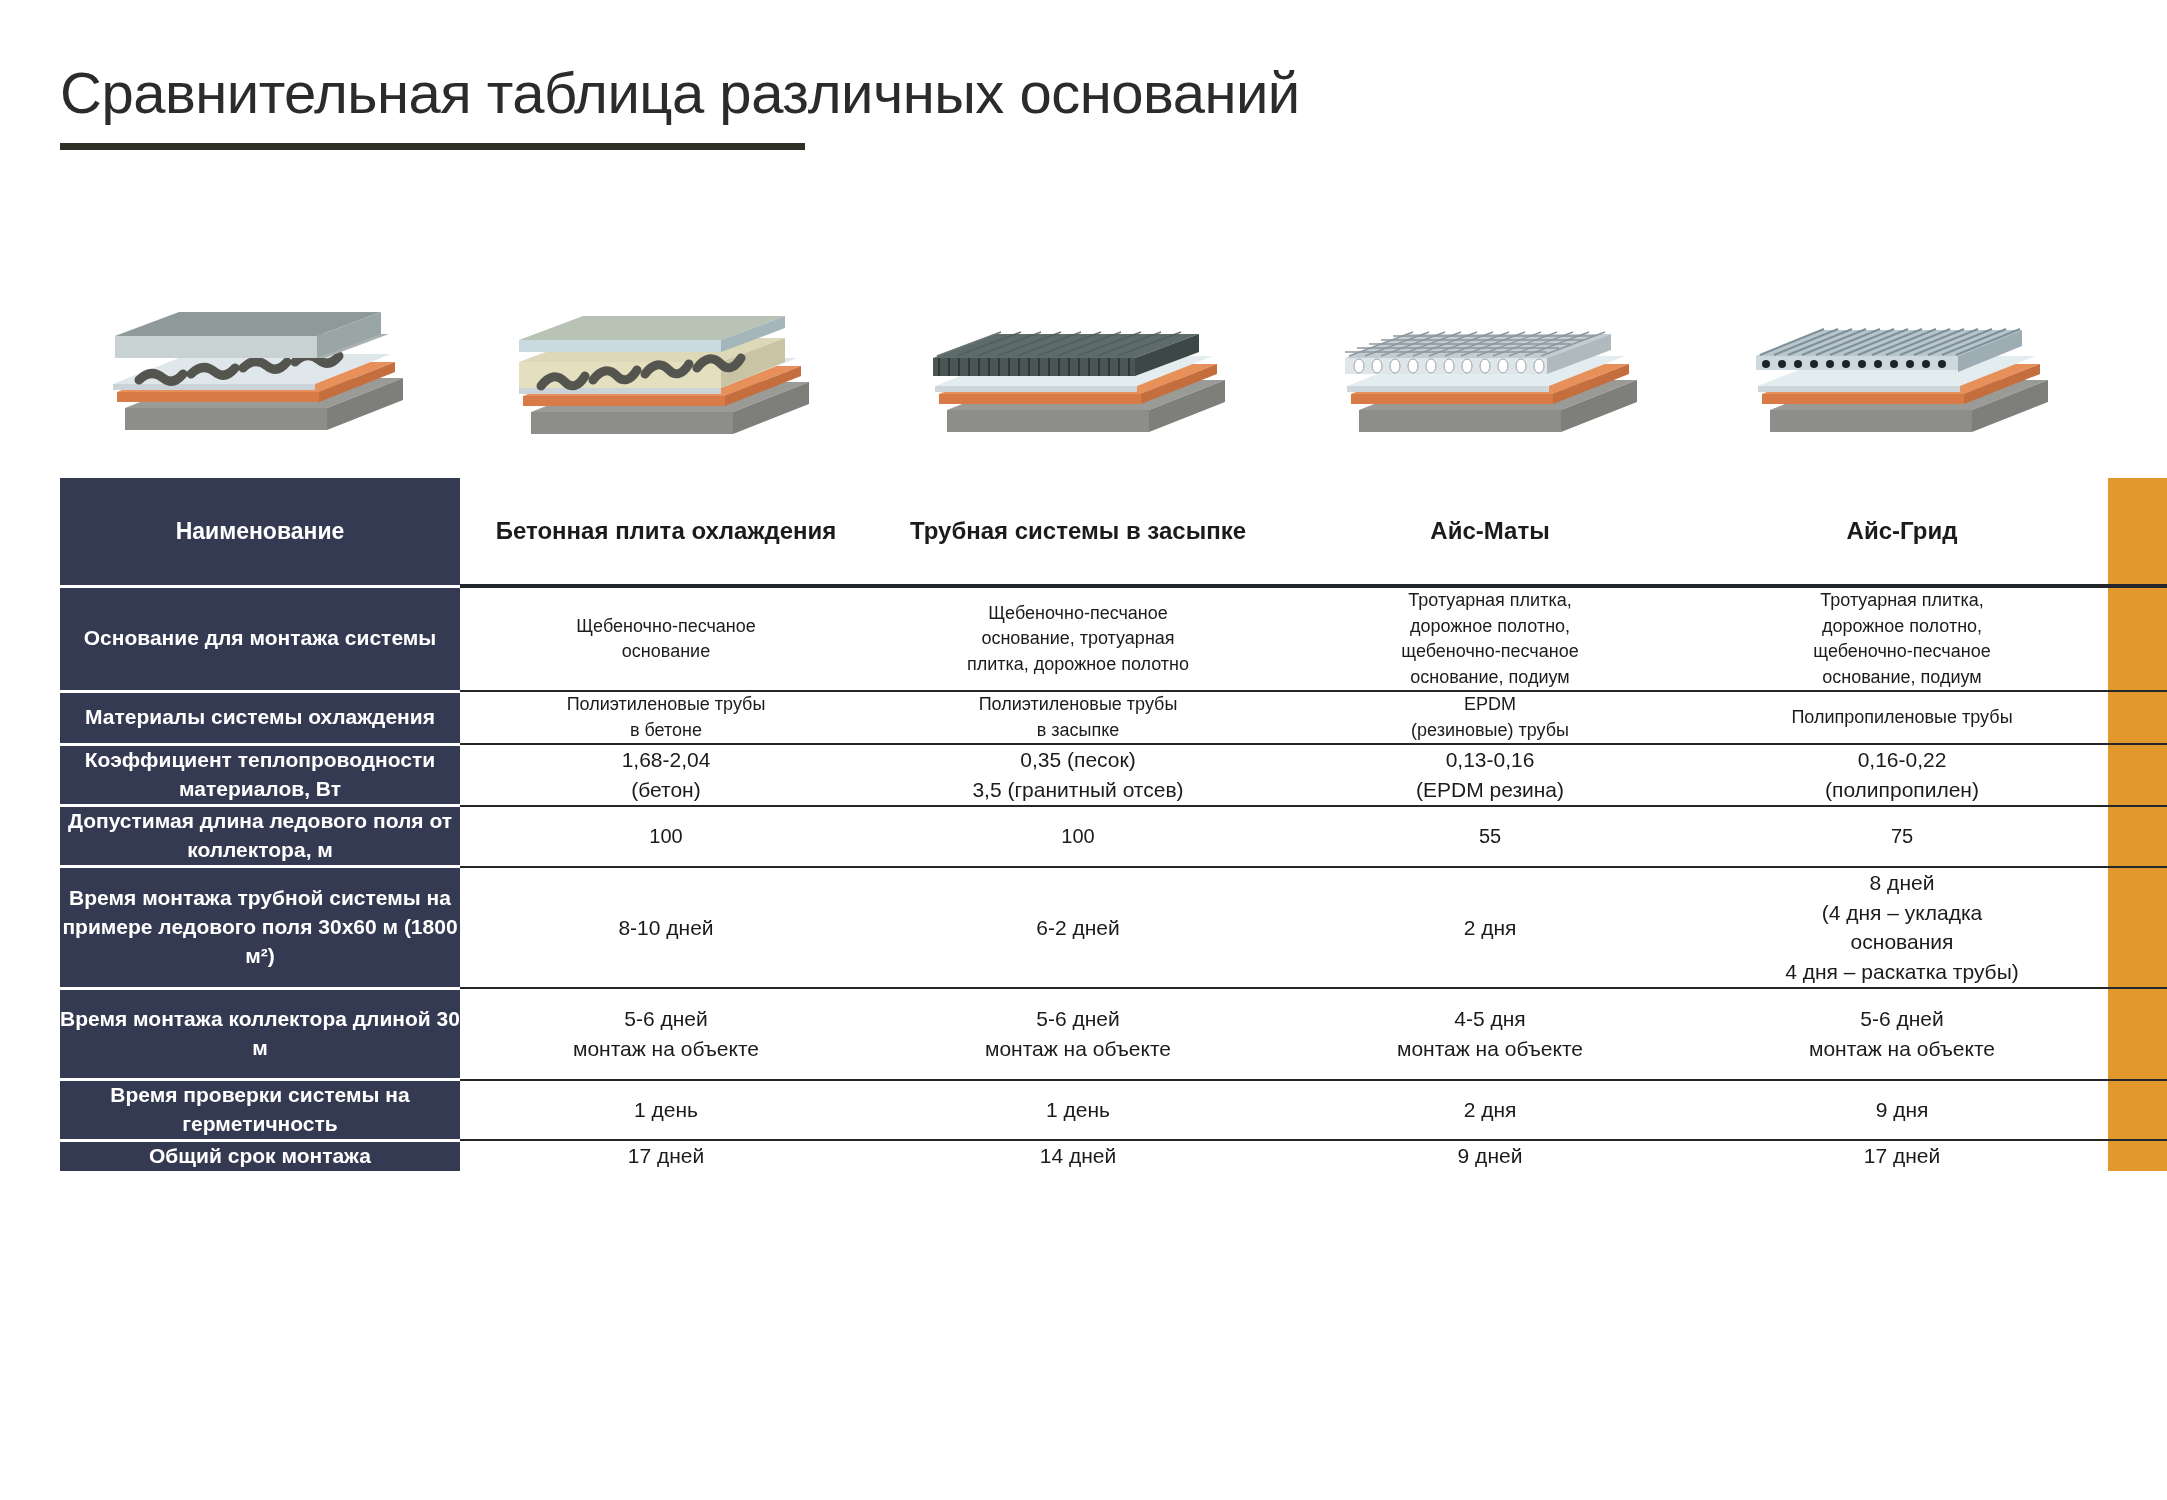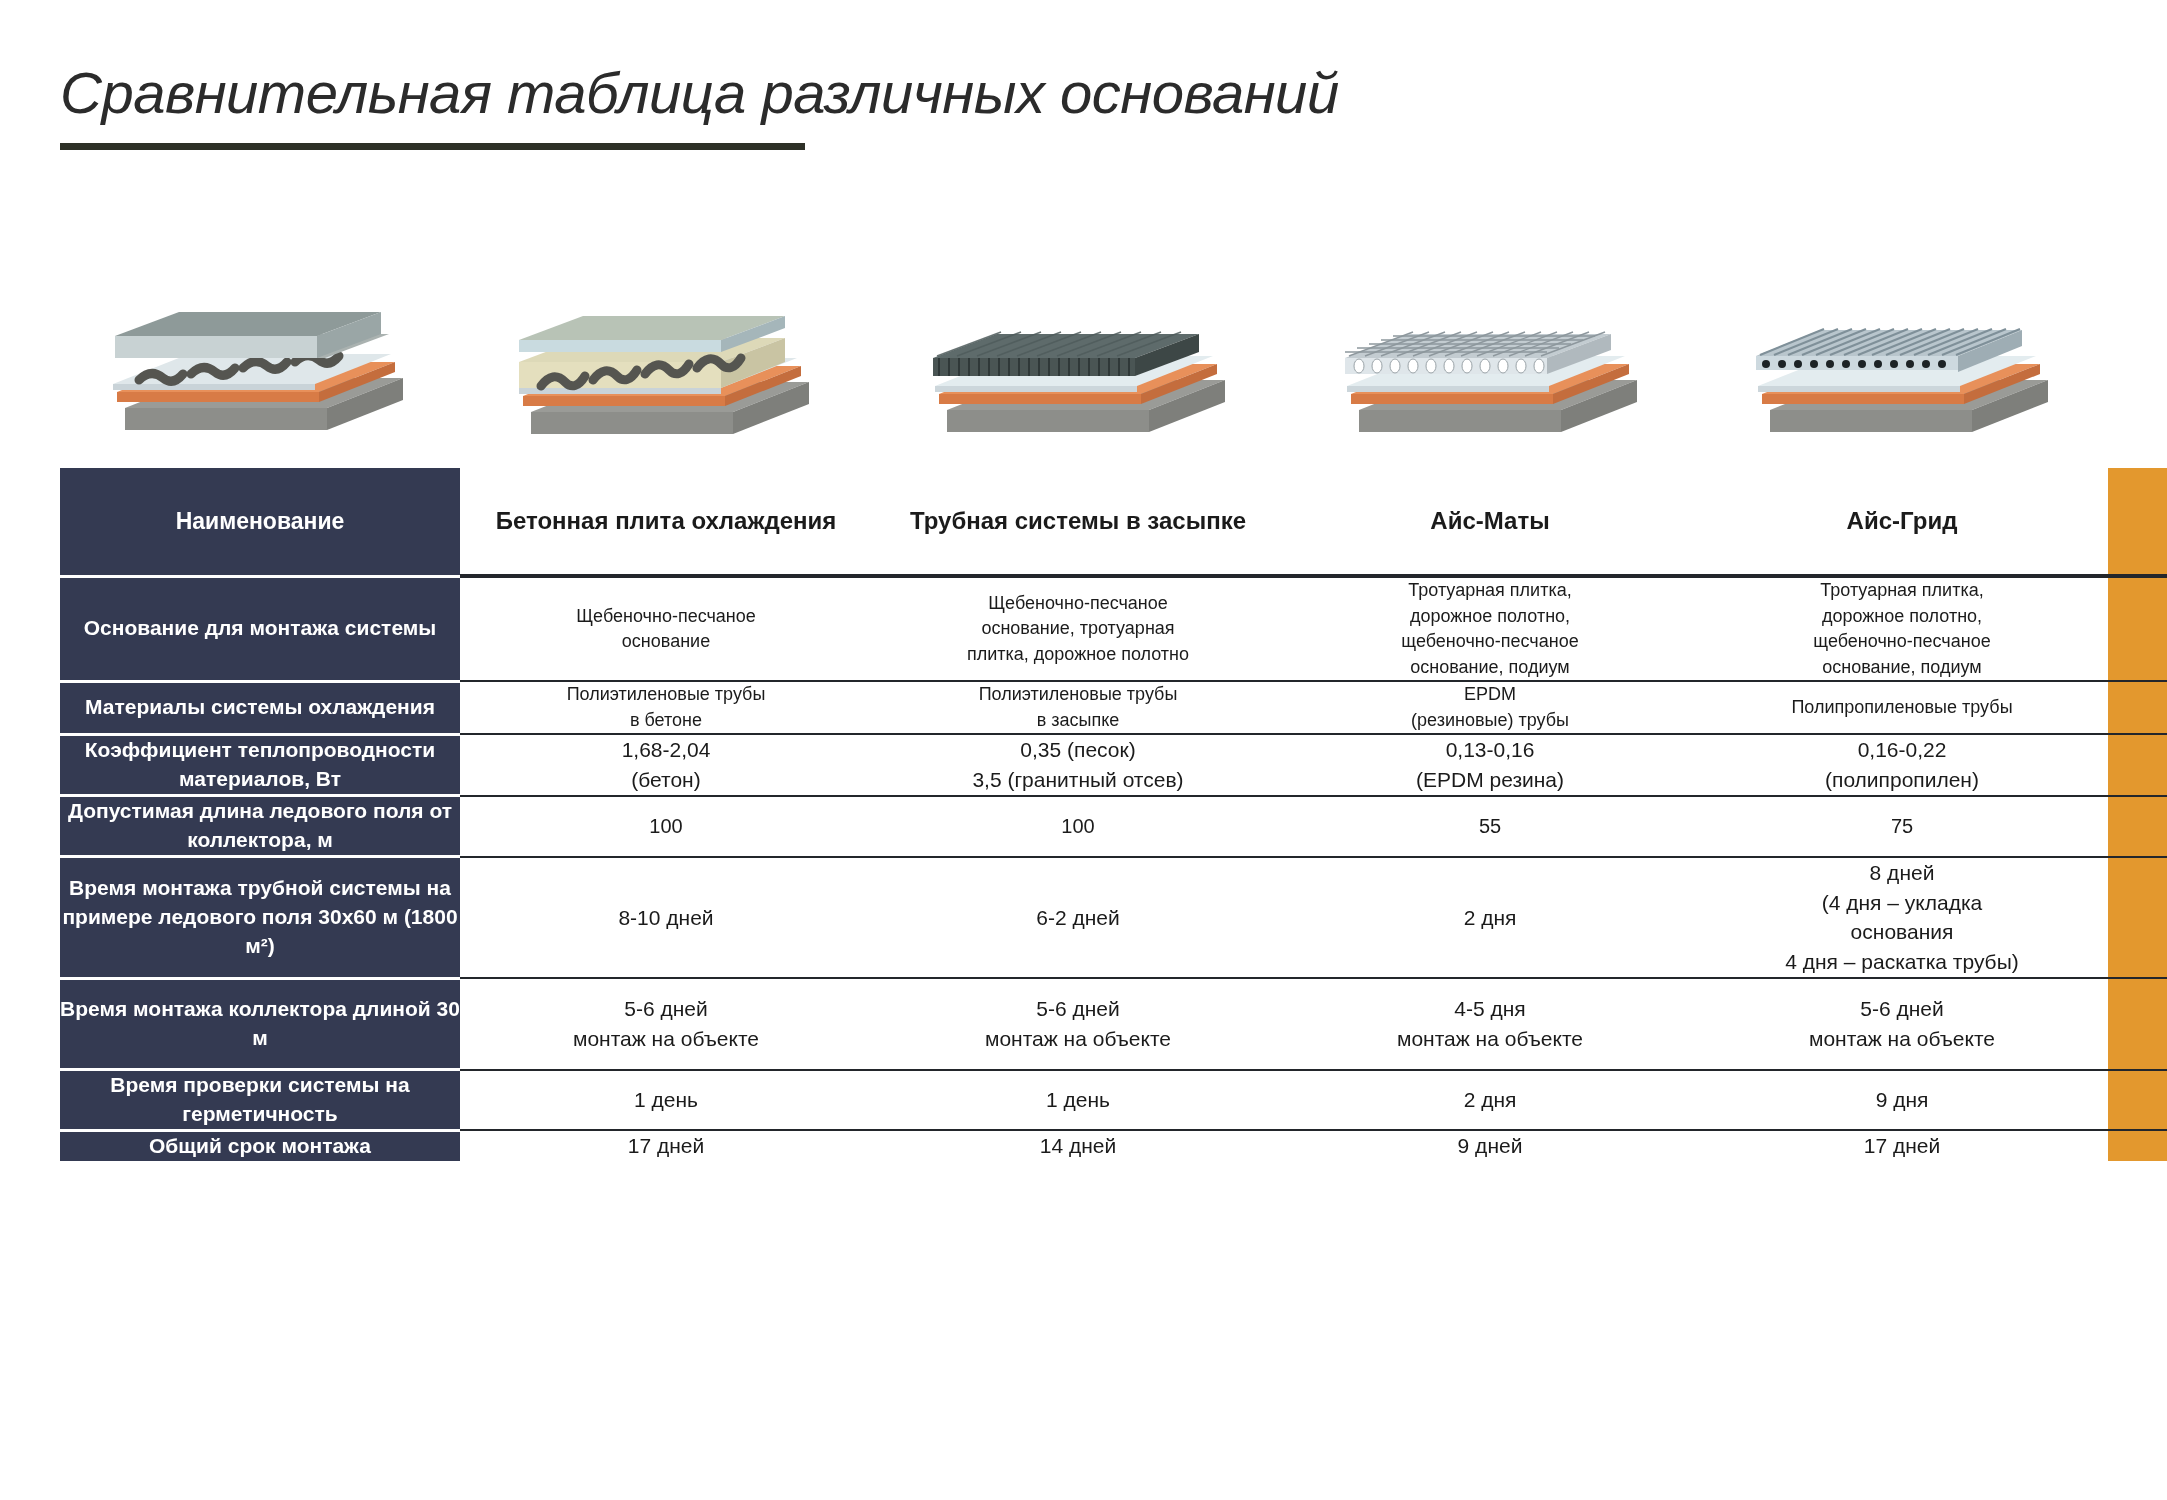--- a/index.html
+++ b/index.html
@@ -15,21 +15,20 @@
     overflow: hidden;
     position: relative;
   }
 
   
   .title-wrap {
     position: absolute;
     left: 60px;
     top: 62px;
     width: 1900px;
-    font-style: italic;
   }
   .page-title {
     font-size: 58px;
     line-height: 1.08;
     font-weight: 400;
     color: #2b2b2b;
     letter-spacing: -0.5px;
     white-space: nowrap;
   }
   .title-rule {
@@ -58,21 +57,21 @@
   .illus-cell.c1,
   .illus-cell.c2,
   .illus-cell.c3,
   .illus-cell.c4 { width: 412px; }
   .illus-svg { display: block; }
 
   
   .table-wrap {
     position: absolute;
     left: 60px;
-    top: 468px;
+    top: 478px;
     width: 1676px;
   }
   table.cmp {
     border-collapse: collapse;
     table-layout: fixed;
     width: 2048px;
   }
   table.cmp col.c-name { width: 400px; }
   table.cmp col.c-d    { width: 412px; }
 

